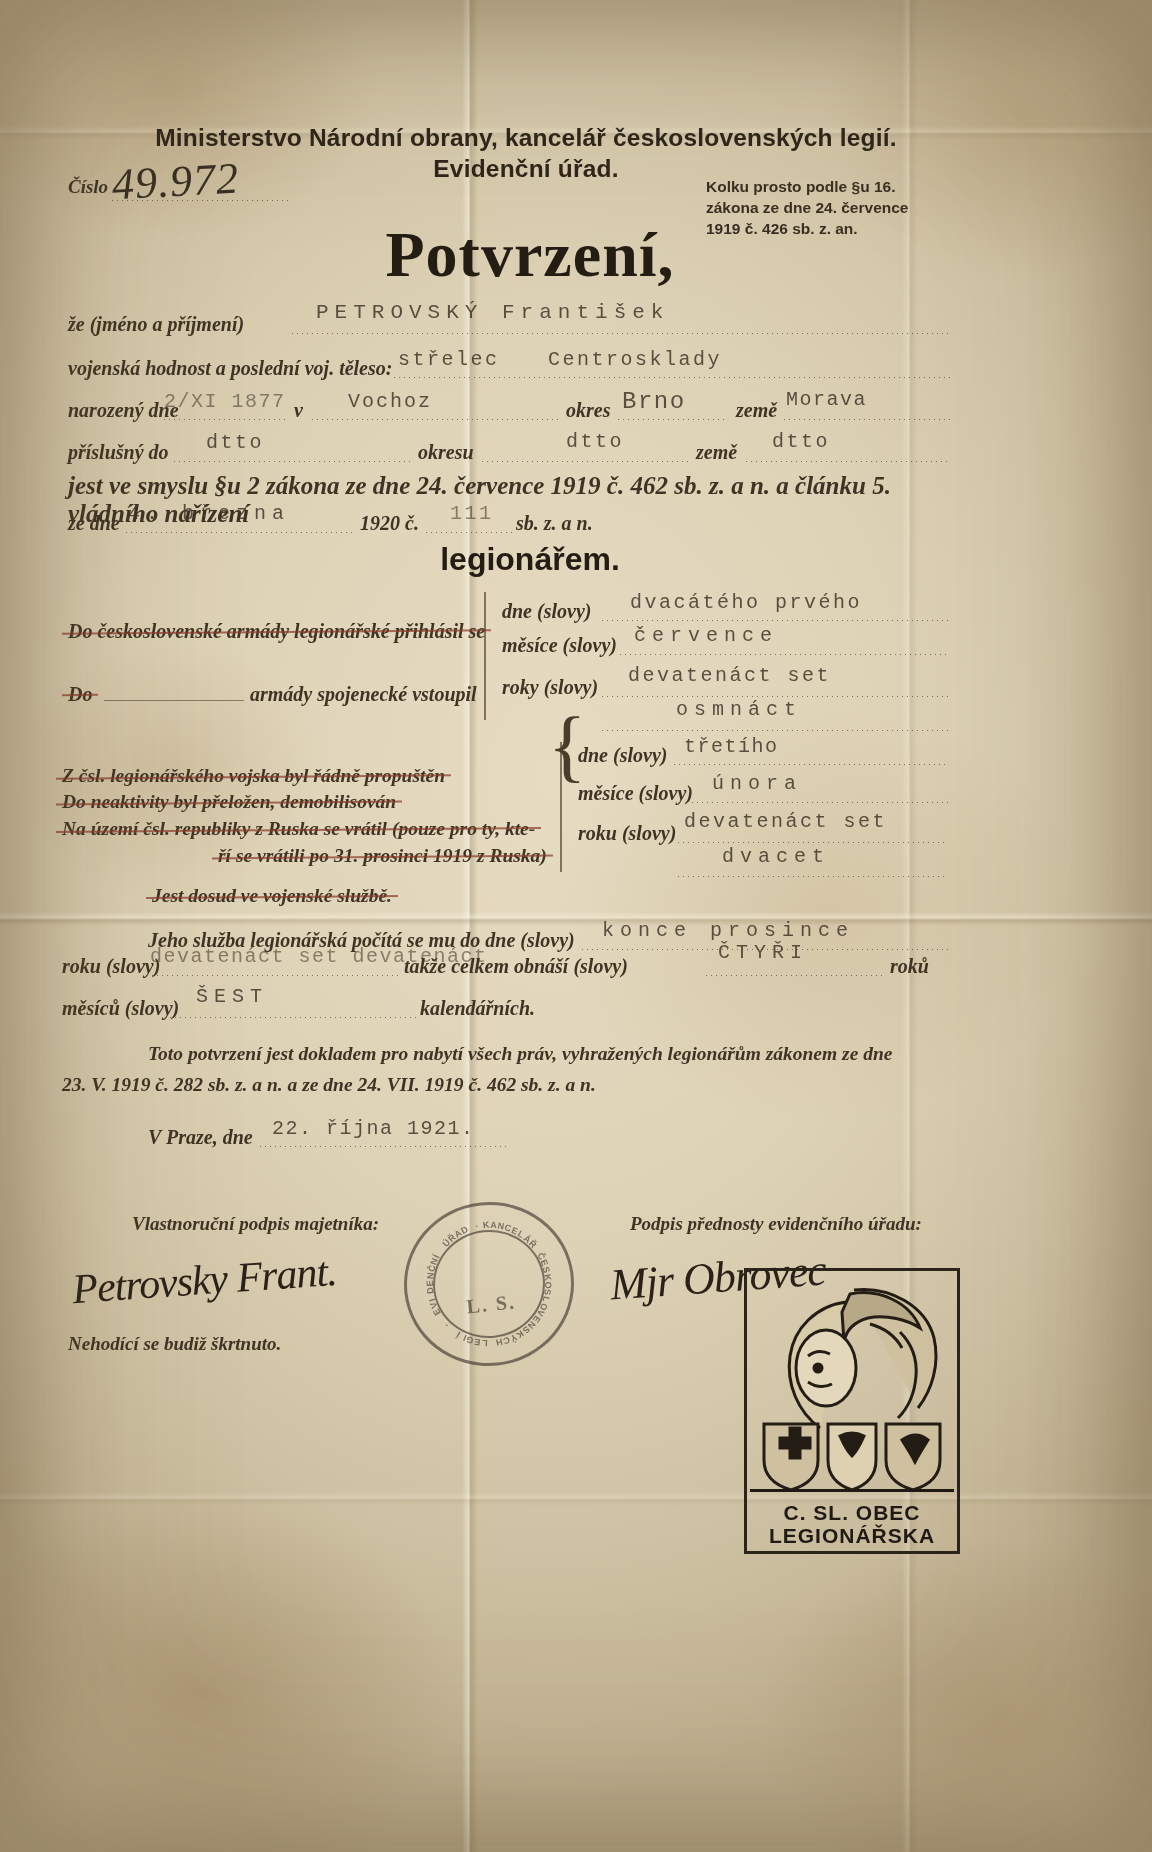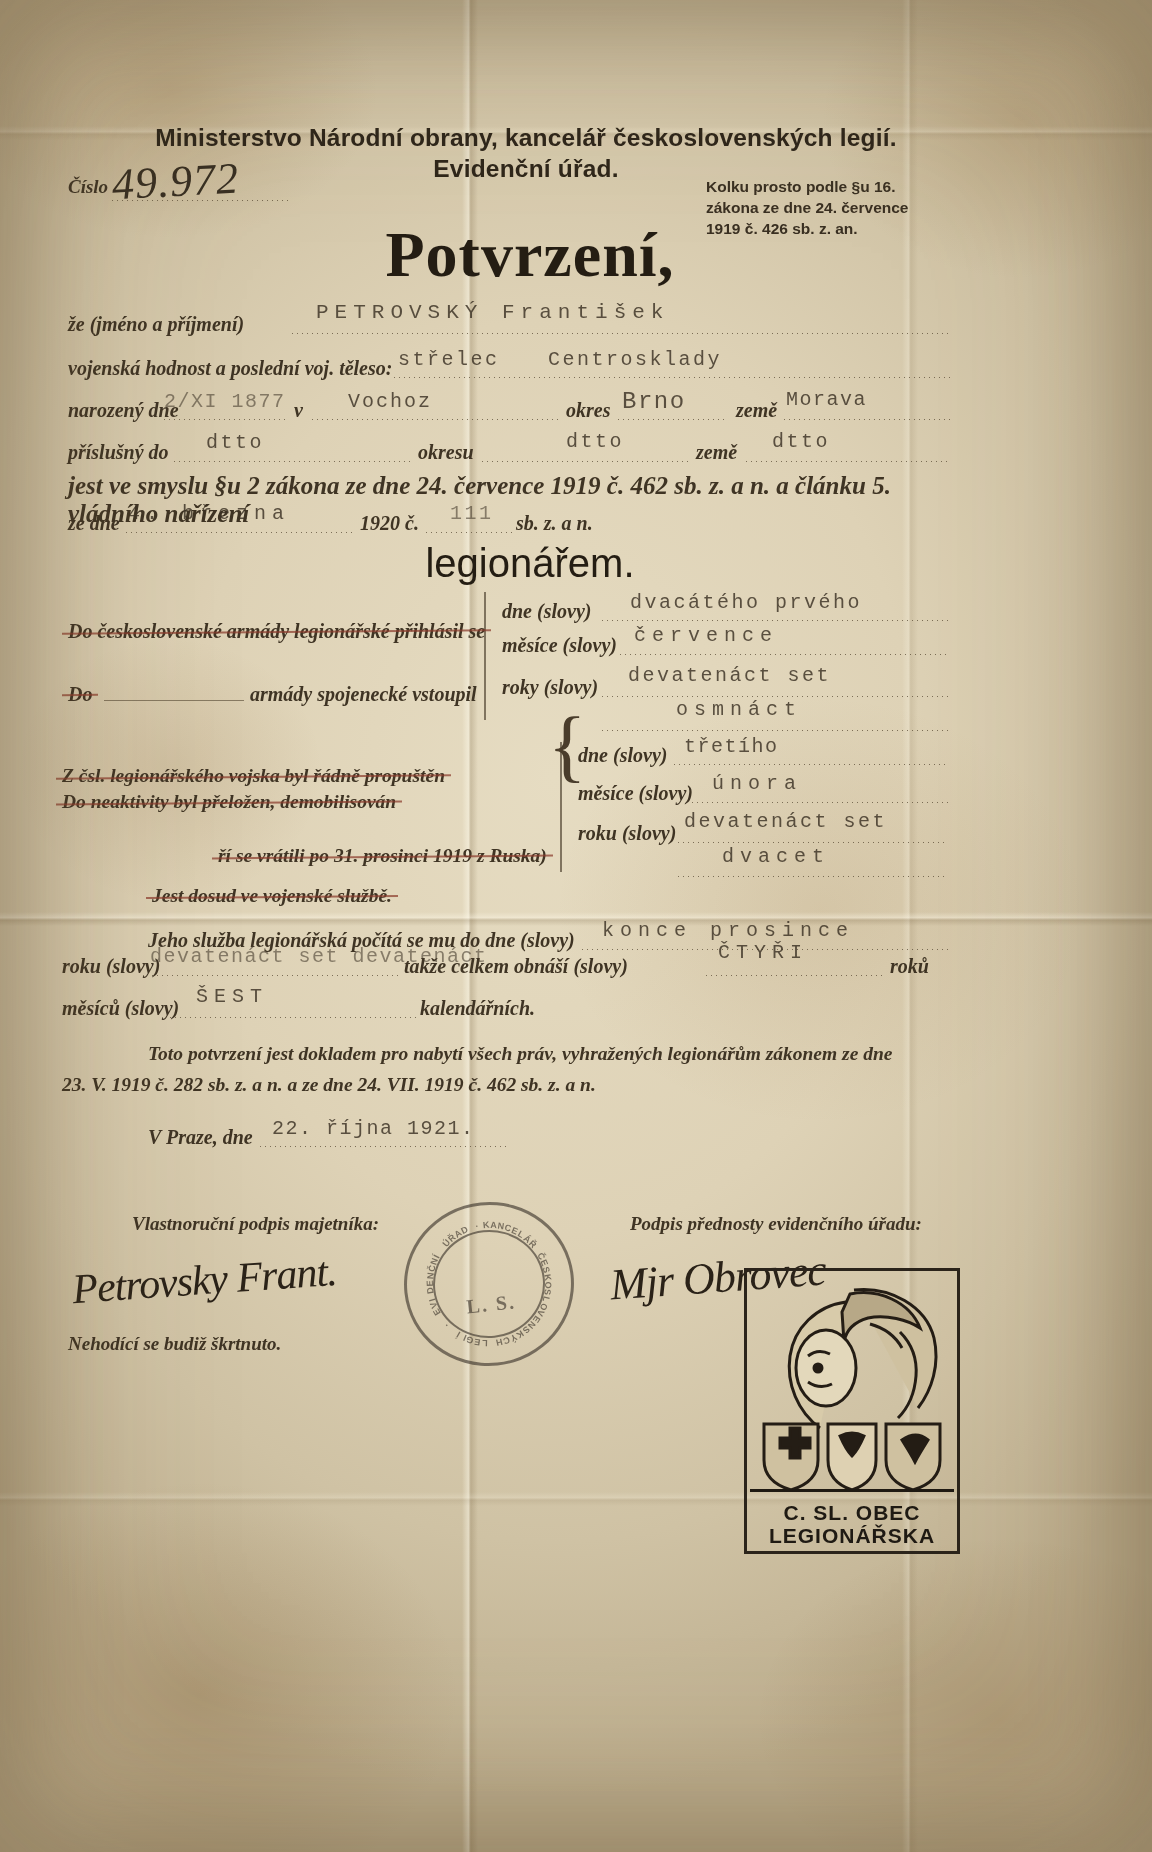--- a/index.html
+++ b/index.html
@@ -35,21 +35,21 @@
   }
   #org-line1{left:96px;top:124px;width:860px;font-size:24.5px;}
   #org-line2{left:96px;top:155px;width:860px;font-size:24.5px;}
   #title{
     position:absolute;left:180px;top:218px;width:700px;text-align:center;
     font-family:"Liberation Serif",serif;font-weight:700;font-size:64px;color:#241d13;
     letter-spacing:1px;
   }
   #legionarem{
     position:absolute;left:230px;top:541px;width:600px;text-align:center;
-    font-family:"Liberation Sans",sans-serif;font-weight:400;font-size:40px;color:#241d13;
+    font-family:"Liberation Sans",sans-serif;font-weight:700;font-size:32px;color:#241d13;
   }
   #cislo-label{position:absolute;left:68px;top:176px;font-size:19px;}
   #cislo-value{
     position:absolute;left:112px;top:156px;font-family:"Liberation Serif",serif;
     font-size:44px;color:#2c2418;transform:rotate(-3deg);
     font-style:italic;letter-spacing:1px;opacity:.92;
   }
   #kolku{
     position:absolute;left:706px;top:177px;width:240px;
     font-family:"Liberation Sans",sans-serif;font-weight:700;font-size:15.5px;
@@ -232,20 +232,23 @@
     <div class="typed sp" style="left:676px;top:698px;font-size:20px;">osmnáct</div>
 
     <div class="brace" style="left:548px;top:700px;">{</div>
     <div class="vline" style="left:560px;top:742px;height:130px;"></div>
 
     <div class="para" style="left:62px;top:765px;font-size:19.5px;">
       <span class="struck">Z čsl. legionářského vojska byl řádně propuštěn</span>
     </div>
     <div class="para" style="left:62px;top:791px;font-size:19.5px;">
       <span class="struck">Do neaktivity byl přeložen, demobilisován</span>
+    </div>
+    <div class="para" style="left:62px;top:818px;font-size:19.5px;">
+      <span class="struck">Na území čsl. republiky z Ruska se vrátil (pouze pro ty, kte-</span>
     </div>
     <div class="para" style="left:218px;top:845px;font-size:19.5px;">
       <span class="struck">ří se vrátili po 31. prosinci 1919 z Ruska)</span>
     </div>
 
     <div class="lbl" style="left:578px;top:744px;font-size:20px;">dne (slovy)</div>
     <div class="rule" style="left:672px;top:764px;width:276px;"></div>
     <div class="typed" style="left:684px;top:735px;font-size:20px;letter-spacing:1.5px;">třetího</div>
 
     <div class="lbl" style="left:578px;top:782px;font-size:20px;">měsíce (slovy)</div>

